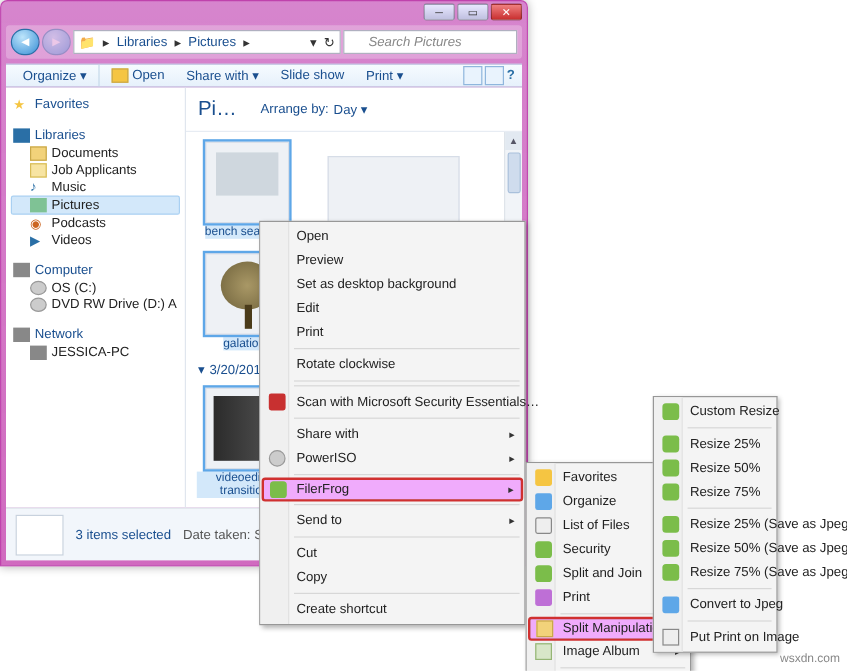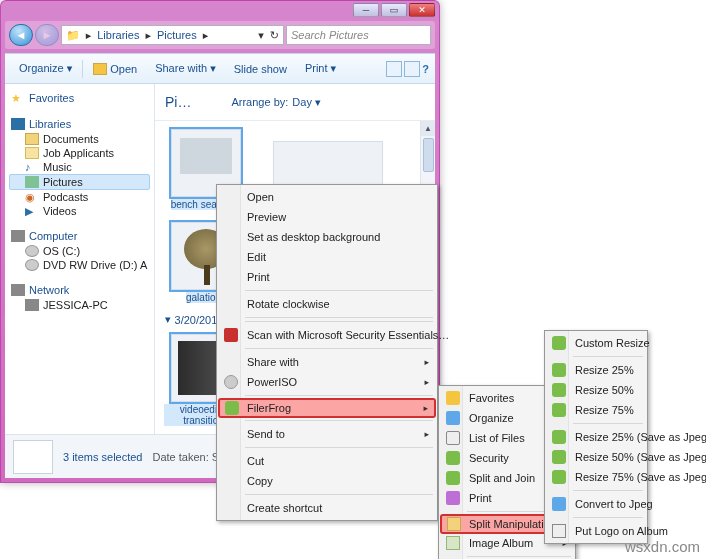--- a/index.html
+++ b/index.html
@@ -10,23 +10,23 @@
   .titlebar { height: 20px; display:flex; justify-content:flex-end; align-items:flex-start; padding-right:4px; padding-top:2px; }
   .win-btns { display:flex; gap:2px; }
   .win-btn { width:26px; height:14px; border:1px solid rgba(0,0,0,0.3); border-radius:2px; background:linear-gradient(to bottom,#e8e8ff,#c0c0e0); display:flex;align-items:center;justify-content:center; font-size:9px; color:#333;}
   .win-btn.close { background:linear-gradient(to bottom,#f08080,#c93030); color:#fff;}
   
   .navbar { height:28px; background: rgba(255,255,255,0.25); margin:0 4px; border-radius:3px; display:flex; align-items:center; gap:2px; padding:2px 4px;}
   .nav-btn { width:24px; height:22px; border-radius:11px; background:radial-gradient(circle at 40% 30%, #bde5fb, #3a8fd6); border:1px solid #2a6fa6; display:flex;align-items:center;justify-content:center; color:#fff;}
   .nav-btn.disabled { opacity:0.4;}
   .address { flex:1; height:20px; background:#fff; border:1px solid #b0b0c0; display:flex; align-items:center; gap:6px; padding:0 4px; color:#333;}
   .address .crumb { color:#1a4f8f;}
-  .searchbox { width:145px; height:20px; background:#fff; border:1px solid #b0b0c0; display:flex; align-items:center; padding:0 4px; color:#888; font-style:italic;}
-  
-  .cmdbar { height:31px; background:linear-gradient(to bottom,#f6fbff,#e6f1fb); border-top:1px solid #c6d9ea; border-bottom:1px solid #c6d9ea; margin:4px 4px 0 4px; display:flex; align-items:center; gap:2px; padding:0 6px; color:#1a4f8f;}
+  .searchbox { width:145px; height:20px; background:#fff; border:1px solid #b0b0c0; display:flex; align-items:center; padding:0 20px; color:#888; font-style:italic;}
+  
+  .cmdbar { height:20px; background:linear-gradient(to bottom,#f6fbff,#e6f1fb); border-top:1px solid #c6d9ea; border-bottom:1px solid #c6d9ea; margin:4px 4px 0 4px; display:flex; align-items:center; gap:2px; padding:0 6px; color:#1a4f8f;}
   .cmdbar .item { padding:2px 8px; display:flex; align-items:center; gap:3px;}
   .cmdbar .sep { width:1px; height:18px; background:#c6d9ea;}
   .cmdbar .spacer { flex:1;}
   .view-icon { width:16px; height:16px; border:1px solid #8fb6dd; background:#e9f3fd;}
   
   .body { display:flex; background:#fff; margin:0 4px; height:350px;}
   .sidebar { width:150px; border-right:1px solid #e0e6ee; padding:6px 4px; overflow:hidden;}
   .side-group { margin-bottom:10px;}
   .side-head { display:flex; align-items:center; gap:4px; color:#1a4f8f; padding:2px 2px;}
   .side-item { display:flex; align-items:center; gap:4px; padding:1px 2px 1px 16px; color:#222;}
@@ -39,22 +39,22 @@
   .ico-music { color:#2a6fa6;}
   .ico-pic { background:#7fc295;}
   .ico-pod { color:#cc6622;}
   .ico-vid { color:#2a6fa6;}
   .ico-comp { background:#888;}
   .ico-disc { background:#ccc; border:1px solid #999; border-radius:50%;}
   .ico-net { background:#888;}
   
   .main { flex:1; display:flex; flex-direction:column;}
   .main-head { height:38px; border-bottom:1px solid #e7ecf3; display:flex; align-items:center; padding:0 10px; gap:20px;}
-  .lib-title { font-size:14px; color:#1a4f8f;text-align:center;}
-  .arrange { color:#1a4f8f; display:flex; gap:4px;margin-left:20px;}
+  .lib-title { font-size:17px; color:#1a4f8f;text-align:center;}
+  .arrange { color:#1a4f8f; display:flex; gap:4px;}
   .thumbs { padding:8px; display:flex; flex-wrap:wrap; gap:6px; align-content:flex-start; position:relative;}
   .thumb { width:86px; display:flex; flex-direction:column; align-items:center;}
   .thumb .img { width:70px; height:68px; border:1px solid #d6dde7; background:#eef1f5; position:relative; overflow:hidden;}
   .thumb.sel .img { outline:2px solid #5ea7e8;}
   .thumb .cap { font-size:10px; text-align:center; color:#1a4f8f; margin-top:2px; max-width:84px; word-wrap:break-word;}
   .thumb.sel .cap { background:#d3e8fa;}
   .date-group { width:100%; color:#1a4f8f; padding:4px 2px 2px 2px; display:flex; align-items:center; gap:4px;}
   .scroll { position:absolute; right:0; top:0; bottom:0; width:15px; background:#f1f4f8; border-left:1px solid #dfe4ea; display:flex; flex-direction:column; align-items:center;}
   .scroll .arrow { height:15px; background:#e2e9f1; width:100%; display:flex;align-items:center;justify-content:center; font-size:8px; color:#556;}
   .scroll .thumb-bar { margin-top:2px; width:11px; height:34px; background:#cfdced; border:1px solid #a9c0db; border-radius:2px;}
@@ -62,39 +62,39 @@
   .status { height:44px; background:#f2f6fb; border-top:1px solid #dfe4ea; margin:0 4px 4px 4px; display:flex; align-items:center; gap:10px; padding:4px 8px;}
   .status .thumbset { width:40px; height:34px; border:1px solid #c8d2de; background:#fff;}
   
   
   .menu { position:absolute; background:#f4f4f4; border:1px solid #979797; box-shadow:2px 2px 4px rgba(0,0,0,0.3); padding:2px;}
   .menu .mitem { display:flex; align-items:center; height:20px; padding:0 18px 0 28px; color:#222; position:relative; white-space:nowrap;}
   .menu .mitem.sub::after { content:"▸"; position:absolute; right:6px; font-size:9px; color:#333;}
   .menu .msep { height:1px; background:#d7d7d7; margin:3px 2px 3px 26px;}
   .menu .iconcol { position:absolute; left:0; top:0; bottom:0; width:24px; border-right:1px solid #e2e2e2; background:#f0f0f0;}
   .menu .mico { position:absolute; left:4px; width:16px; height:16px; display:flex; align-items:center; justify-content:center;}
-  .menu .hl { background:#fca5a5; border:1px solid #aecbf0; border-radius:2px; height:18px; padding-right:2px; padding-left:27px;}
+  .menu .hl { background:#f0abfc; border:1px solid #aecbf0; border-radius:2px; height:18px; padding-right:2px; padding-left:27px;}
   .menu .hlred { outline:2px solid #d03030; outline-offset:-1px;}
   
   .gicon { width:14px; height:14px; background:#7bbd4a; border-radius:3px;}
   .yicon { width:14px; height:14px; background:#f5c542; border-radius:2px;}
   .bicon { width:14px; height:14px; background:#5ea7e8; border-radius:2px;}
   .picon { width:14px; height:14px; background:#be6fd6; border-radius:2px;}
   
   
   .room1 { background:linear-gradient(#f6f3ee 55%,#e4dfd4 55%);}
   .room1::after{content:"";position:absolute;left:8px;right:8px;top:8px;bottom:22px;background:#cfd7de;}
   .tree { background:#fff;}
   .tree::before{content:"";position:absolute;left:12px;top:6px;width:44px;height:40px;border-radius:50%;background:radial-gradient(circle,#a99866,#6f623b);}
   .tree::after{content:"";position:absolute;left:32px;top:42px;width:6px;height:20px;background:#4a3b1a;}
   .room2 { background:#f3efe7;}
   .vid { background:#1a1a1a;}
   .vid::after{content:"";position:absolute;inset:6px;background:linear-gradient(90deg,#2b2b2b,#555);}
   
-  .watermark { position:absolute; right:6px; bottom:4px; font-size:15px; color:#888;}
+  .watermark { position:absolute; right:6px; bottom:4px; font-size:10px; color:#888;}
 </style>
 </head>
 <body>
 
 <div class="window">
   <div class="titlebar">
     <div class="win-btns">
       <div class="win-btn">─</div>
       <div class="win-btn">▭</div>
       <div class="win-btn close">✕</div>
@@ -385,17 +385,17 @@
       <span class="mico">
         <span class="bicon"></span>
       </span>
       <span>Convert to Jpeg</span>
     </div>
   <div class="msep"></div>
   <div class="mitem">
       <span class="mico">
         <span style="width:14px;height:14px;background:#eee;border:1px solid #888;display:block"></span>
       </span>
-      <span>Put Logo on Album</span>
+      <span>Put Print on Image</span>
     </div>
 </div>
 
 <div class="watermark">wsxdn.com</div>
 
 </body></html>

